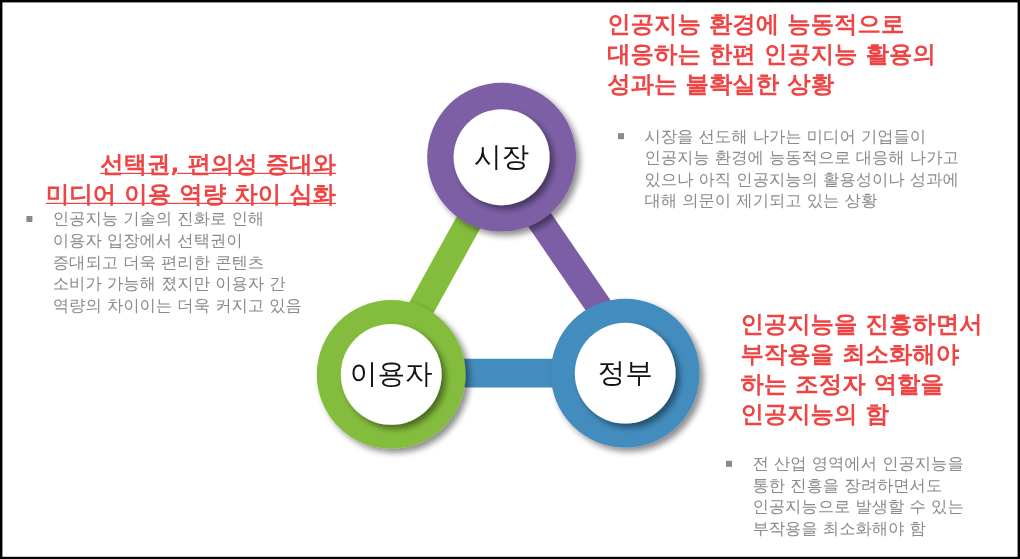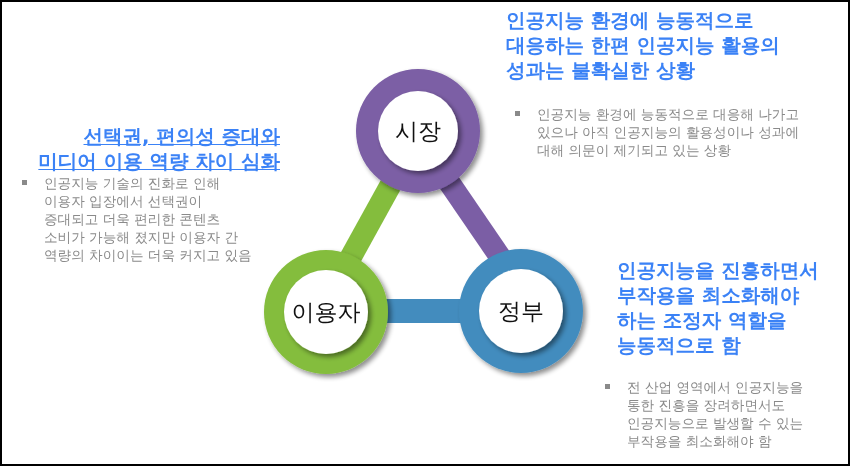--- a/index.html
+++ b/index.html
@@ -8,21 +8,21 @@
     position: relative; width: 846px; height: 462px;
     border: 2px solid #000000; background: #ffffff; overflow: hidden;
     font-family: "DejaVu Sans", "Liberation Sans", sans-serif;
   }
   .diagram { position: absolute; left: 0; top: 0; width: 846px; height: 462px; }
   .node-label {
     position: absolute; font-size: 23px; color: #111111; text-align: center;
     transform: translate(-50%, -50%); white-space: nowrap;
   }
   .heading {
-    position: absolute; font-weight: bold; font-size: 19.5px; line-height: 25px; color: #3b82f6;
+    position: absolute; font-weight: bold; font-size: 19.5px; line-height: 25px; color: #ef4444;
   }
   .bullet {
     position: absolute; font-size: 13.6px; line-height: 18px; color: #8a8a8a; text-align: justify;
   }
   .bullet .sq {
     position: absolute; left: -22px; top: 6px; width: 5px; height: 5px; background: #8a8a8a;
   }
 </style>
 </head>
 <body>
@@ -66,20 +66,21 @@
   <div class="node-label" style="left:324px; top:310px;">이용자</div>
   <div class="node-label" style="left:519px; top:309px;">정부</div>
 
   <div class="heading" style="left:504px; top:6px;">
     <div>인공지능 환경에 능동적으로</div>
     <div>대응하는 한편 인공지능 활용의</div>
     <div>성과는 불확실한 상황</div>
   </div>
   <div class="bullet" style="left:535px; top:103px; width:305px;">
     <span class="sq"></span>
+    <div>시장을 선도해 나가는 미디어 기업들이</div>
     <div>인공지능 환경에 능동적으로 대응해 나가고</div>
     <div>있으나 아직 인공지능의 활용성이나 성과에</div>
     <div>대해 의문이 제기되고 있는 상황</div>
   </div>
 
   <div class="heading" style="left:12px; top:122px; width:266px; text-align:right;text-decoration:underline;">
     <div>선택권, 편의성 증대와</div>
     <div>미디어 이용 역량 차이 심화</div>
   </div>
   <div class="bullet" style="left:42px; top:172px; width:232px;">
@@ -88,21 +89,21 @@
     <div>이용자 입장에서 선택권이</div>
     <div>증대되고 더욱 편리한 콘텐츠</div>
     <div>소비가 가능해 졌지만 이용자 간</div>
     <div>역량의 차이이는 더욱 커지고 있음</div>
   </div>
 
   <div class="heading" style="left:615px; top:256px;">
     <div>인공지능을 진흥하면서</div>
     <div>부작용을 최소화해야</div>
     <div>하는 조정자 역할을</div>
-    <div>능동적으로 함</div>
+    <div>인공지능의 함</div>
   </div>
   <div class="bullet" style="left:625px; top:376px; width:195px;">
     <span class="sq"></span>
     <div>전 산업 영역에서 인공지능을</div>
     <div>통한 진흥을 장려하면서도</div>
     <div>인공지능으로 발생할 수 있는</div>
     <div>부작용을 최소화해야 함</div>
   </div>
 
 </div>

